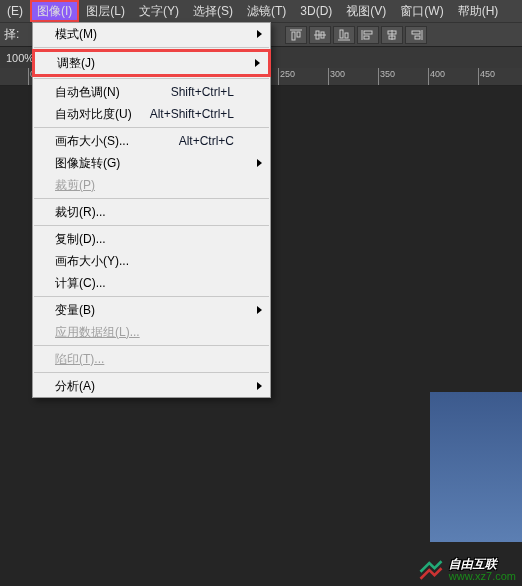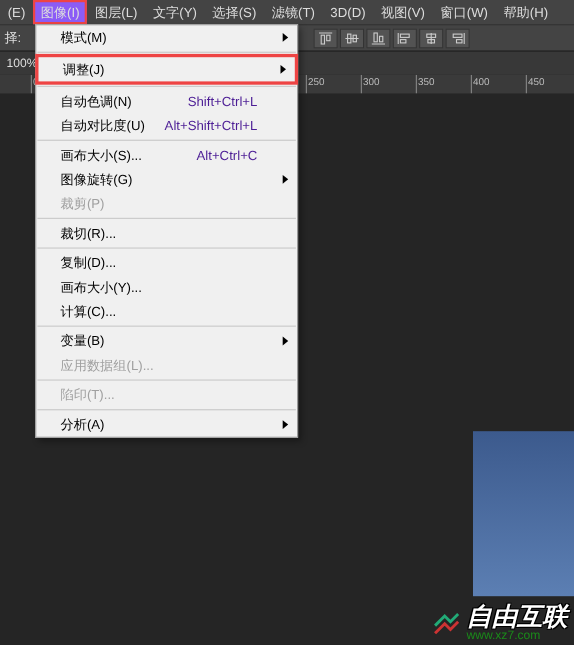--- a/index.html
+++ b/index.html
@@ -14,28 +14,28 @@
 .options-bar .iconbtn { width: 22px; height: 18px; background: #535353; border: 1px solid #333; display: flex; align-items: center; justify-content: center; }
 .options-bar .iconbtn svg { stroke: #ccc; fill: none; }
 .zoom-bar { background: #383838; height: 22px; display: flex; align-items: center; padding-left: 6px; color: #ddd; font-size: 11px; border-top: 1px solid #222; }
 .zoom-bar .tab-x { margin-left: 4px; color: #aaa; }
 .ruler-h { background: #3a3a3a; height: 18px; position: relative; border-bottom: 1px solid #222; overflow: hidden; }
 .ruler-h .tick { position: absolute; top: 0; bottom: 0; width: 1px; background: #888; }
 .ruler-h .tick.major::after { content: attr(data-label); position: absolute; top: 1px; left: 2px; font-size: 9px; color: #bbb; }
 .canvas-area { background: #252525; position: relative; height: 500px; }
 .dropdown { position: absolute; top: 22px; left: 32px; width: 239px; background: #f0f0f0; border: 1px solid #9a9a9a; box-shadow: 3px 3px 6px rgba(0,0,0,.4); font-size: 12px; z-index: 10; }
 .dd-row { height: 22px; display: flex; align-items: center; padding: 0 36px 0 22px; position: relative; color: #000; cursor: pointer; }
-.dd-row.disabled { color: #a0a0a0; }
-.dd-row .shortcut { margin-left: auto; color: #4c1d95; }
+.dd-row.disabled { color: #a0a0a0; text-decoration: underline; }
+.dd-row .shortcut { margin-left: auto; color: #0f172a; }
 .dd-row .arrow { position: absolute; right: 8px; width: 0; height: 0; border-top: 4px solid transparent; border-bottom: 4px solid transparent; border-left: 5px solid #000; }
 .dd-sep { height: 1px; background: #c8c8c8; margin: 2px 1px; }
 .dd-highlight { border: 3px solid #e44; margin: -1px; }
 .image-preview { position: absolute; right: 0; bottom: 44px; width: 92px; height: 150px; background: linear-gradient(to bottom, #3c5a8d, #5c7fb3); }
 .watermark { position: absolute; right: 6px; bottom: 2px; display: flex; align-items: center; gap: 4px; }
-.watermark .wm-text { font-size: 23px; font-weight: bold; font-style: italic; color: #fff; text-shadow: 1px 1px 0 #000, -1px -1px 0 #000, 1px -1px 0 #000, -1px 1px 0 #000; line-height: 1; }
+.watermark .wm-text { font-size: 12px; font-weight: bold; font-style: italic; color: #fff; text-shadow: 1px 1px 0 #000, -1px -1px 0 #000, 1px -1px 0 #000, -1px 1px 0 #000; line-height: 1; }
 .watermark .wm-url { font-size: 11px; color: #1a8a1a; display: block; }
 .watermark svg { width: 28px; height: 28px; }
 </style>
 </head>
 <body>
 
 <div class="menubar">
   <div class="menu-item">(E)</div>
   <div class="menu-item active hl">图像(I)</div>
   <div class="menu-item">图层(L)</div>

